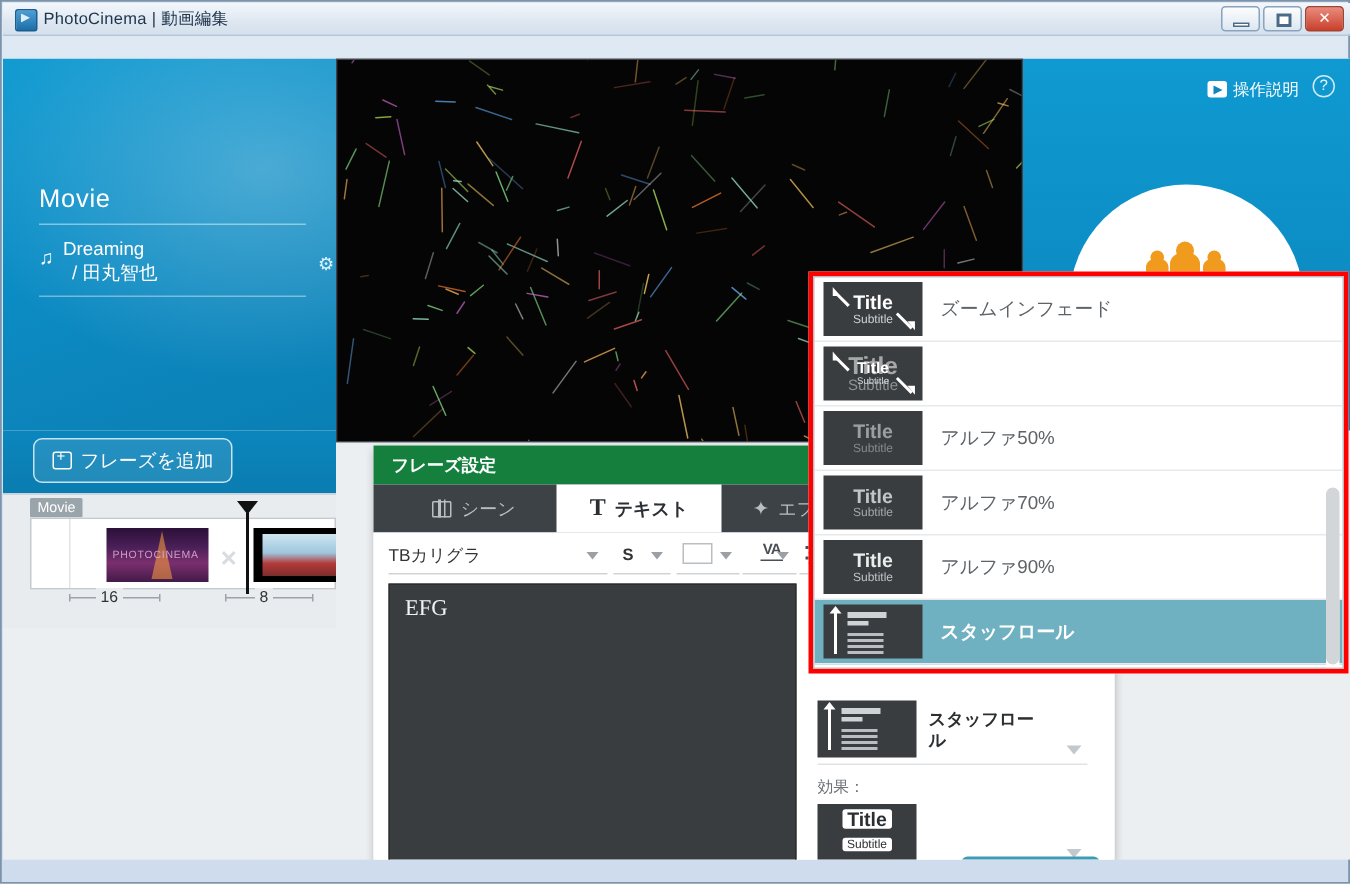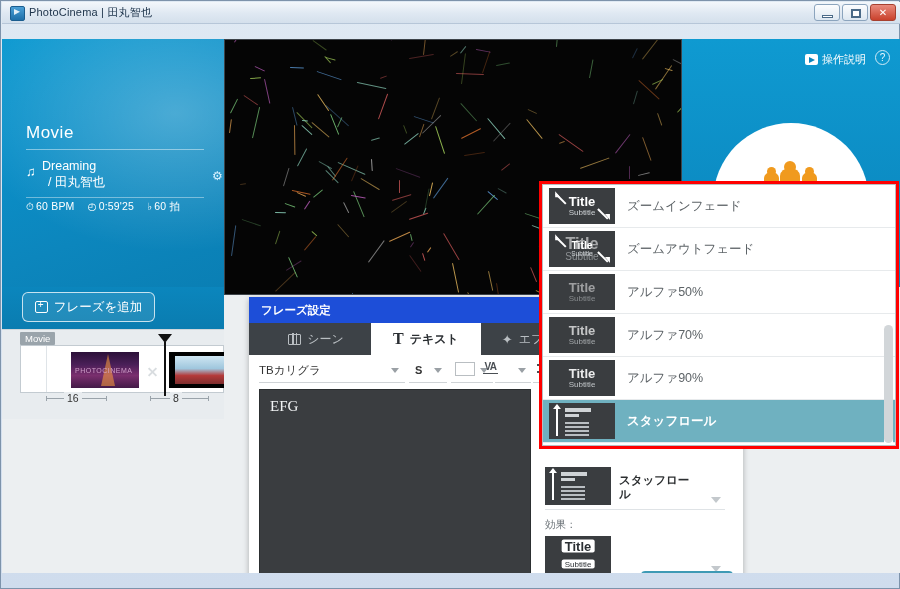--- a/index.html
+++ b/index.html
@@ -159,21 +159,21 @@
 
   
   .gray-strip{position:absolute;left:222px;top:256px;width:676px;height:278px;background:#eceff1;}
   .left-gray{position:absolute;left:0;top:380px;width:222px;height:154px;background:#eceff1;}
 
   
   .dlg{
     position:absolute;left:247px;top:258px;width:494px;height:316px;
     background:#fff;box-shadow:0 2px 6px rgba(0,0,0,.28);
   }
-  .dlg-head{position:absolute;left:0;top:0;width:494px;height:26px;background:#1d4ed8;}
+  .dlg-head{position:absolute;left:0;top:0;width:494px;height:26px;background:#15803d;}
   .dlg-title{position:absolute;left:12px;top:6px;font-size:11.5px;color:#fff;font-weight:bold;}
   .tabs{position:absolute;left:0;top:26px;width:494px;height:32px;background:#3d4247;}
   .tab{position:absolute;top:0;height:32px;display:flex;align-items:center;justify-content:center;gap:6px;
     font-size:12px;color:#b9bec2;box-sizing:border-box;}
   .tab.active{background:#fff;color:#2b2f33;font-weight:bold;}
   .tab-ico-scene{display:inline-block;width:13px;height:11px;border:1.5px solid #b9bec2;border-radius:1px;position:relative;box-sizing:border-box;}
   .tab-ico-scene:before{content:"";position:absolute;left:3px;top:-1.5px;bottom:-1.5px;width:1.5px;background:#b9bec2;}
   .tab-ico-scene:after{content:"";position:absolute;right:3px;top:-1.5px;bottom:-1.5px;width:1.5px;background:#b9bec2;}
   .tab-ico-T{font-family:"Liberation Serif",serif;font-size:16px;color:#2b2f33;line-height:1;}
   .tab-ico-fx{font-size:13px;color:#b9bec2;}
@@ -248,21 +248,21 @@
   .scrollbar .thumbbar{position:absolute;left:0;top:0;width:9px;height:118px;background:#d2d6d9;border-radius:5px;}
   .faded{opacity:.55;}
 </style>
 </head>
 <body>
 
 <div id="app">
 
   <div class="titlebar">
     <div class="tb-ico"></div>
-    <div class="tb-title">PhotoCinema | 田丸智也</div>
+    <div class="tb-title">PhotoCinema | 動画編集</div>
     <div class="wbtns">
       <div class="wbtn">
           <span class="minbar"></span>
         </div>
       <div class="wbtn">
           <span class="maxbox"></span>
         </div>
       <div class="wbtn close">
           <span class="g">✕</span>
         </div>
@@ -275,25 +275,20 @@
     <div class="leftpanel">
       <div class="lp-title">Movie</div>
       <div class="lp-rule"></div>
       <div class="lp-song">
         <span class="lp-note">♫</span>
         <span class="lp-s1">Dreaming</span>
         <span class="lp-s2">/ 田丸智也</span>
         <span class="lp-gear">⚙</span>
       </div>
       <div class="lp-rule2"></div>
-      <div class="lp-meta">
-        <span class="grp"><span class="ic">⏱</span><span>60 BPM</span></span>
-        <span class="grp"><span class="ic">◴</span><span>0:59'25</span></span>
-        <span class="grp"><span class="ic">♭</span><span>60 拍</span></span>
-      </div>
     </div>
 
     <div class="addphrase-wrap">
       <div class="addphrase">
         <span class="film-ico"></span>
         <span>フレーズを追加</span>
       </div>
     </div>
 
     <div class="timeline">
@@ -526,21 +521,21 @@
           <div class="caret" style="left:132px"></div>
 
           <div class="sizelbl" style="left:156px">S</div>
           <div class="tb-under" style="left:150px;width:38px"></div>
           <div class="caret" style="left:175px"></div>
 
           <div class="swatch" style="left:196px"></div>
           <div class="tb-under" style="left:192px;width:42px"></div>
           <div class="caret" style="left:221px"></div>
 
-          <div class="valbl" style="left:224px">
+          <div class="valbl" style="left:248px">
               <b>VA</b>
               <i></i>
             </div>
           <div class="tb-under" style="left:236px;width:36px"></div>
           <div class="caret" style="left:259px"></div>
 
           <div class="alignico" style="left:278px">
               <span></span>
               <span></span>
               <span></span>
@@ -617,21 +612,20 @@
                 <b>Title</b>
                 <s>Subtitle</s>
               </div>
             <div class="ttl-chip" style="transform:translate(-50%,-50%) scale(.8)">
                 <b>Title</b>
                 <s>Subtitle</s>
               </div>
             <div class="arrow-nw"></div>
               <div class="arrow-se"></div>
           </div>
-          <div class="olabel">ズームアウトフェード</div>
         </div>
 
         <div class="opt">
           <div class="obox">
             <div class="ttl-chip" style="opacity:.5">
                 <b>Title</b>
                 <s>Subtitle</s>
               </div>
           </div>
           <div class="olabel">アルファ50%</div>

